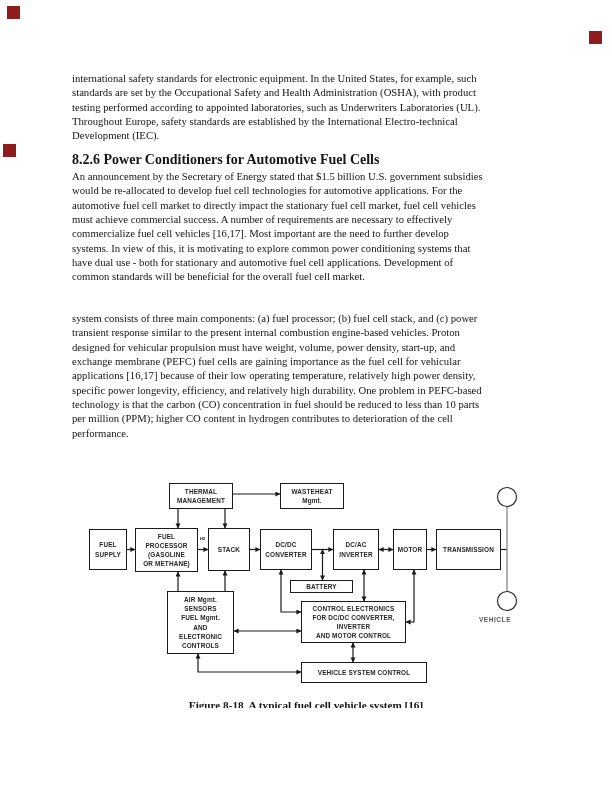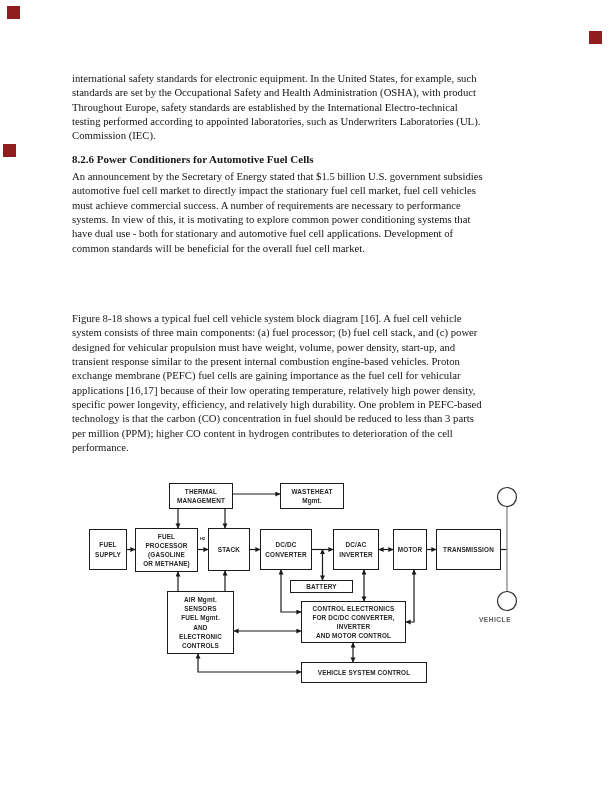--- a/index.html
+++ b/index.html
@@ -1,21 +1,21 @@
 <!DOCTYPE html>
 <html><head>
 <meta charset="utf-8">
 <style>
   html,body{margin:0;padding:0;background:#ffffff;}
   .page{position:relative;width:612px;height:708px;background:#ffffff;overflow:hidden;
         font-family:"Liberation Serif",serif;color:#151515;}
   .red-mark{position:absolute;width:13px;height:13px;}
   .textblock{position:absolute;left:72px;width:482px;font-size:10.7px;line-height:14.33px;}
   .textblock div{white-space:nowrap;}
-  .heading{position:absolute;left:72px;width:482px;font-size:11px;font-weight:bold;line-height:17px;white-space:nowrap;}
+  .heading{position:absolute;left:72px;width:482px;font-size:14px;font-weight:bold;line-height:17px;white-space:nowrap;}
   .caption{position:absolute;left:0;width:612px;text-align:center;font-weight:bold;
            font-size:11.2px;white-space:pre;}
   .pagenum{position:absolute;left:0;width:612px;text-align:center;font-size:10.8px;}
   .diagram-svg{position:absolute;left:0;top:0;width:612px;height:792px;z-index:1;pointer-events:none;}
   .dbox{position:absolute;z-index:2;box-sizing:border-box;border:1.8px solid #1b1b1b;background:#ffffff;
         display:flex;align-items:center;justify-content:center;text-align:center;
         font-family:"Liberation Sans",sans-serif;font-weight:bold;font-size:6.4px;line-height:9.2px;
         letter-spacing:0.15px;color:#262626;white-space:pre-line;}
   .dlabel{position:absolute;z-index:2;font-family:"Liberation Sans",sans-serif;font-weight:bold;
           text-align:center;color:#262626;}
@@ -27,42 +27,43 @@
 
 <div class="page">
 
   <div class="red-mark" style="left: 7px; top: 6px; background: rgb(143, 29, 29);"></div>
   <div class="red-mark" style="left: 589px; top: 31px; background: rgb(143, 29, 29);"></div>
   <div class="red-mark" style="left: 3px; top: 144px; background: rgb(143, 29, 29);"></div>
 
   <div class="textblock" style="top:71px;">
       <div>international safety standards for electronic equipment. In the United States, for example, such</div>
       <div>standards are set by the Occupational Safety and Health Administration (OSHA), with product</div>
+      <div>testing performed according to appointed laboratories, such as Underwriters Laboratories (UL).</div>
       <div>Throughout Europe, safety standards are established by the International Electro-technical</div>
-      <div>testing performed according to appointed laboratories, such as Underwriters Laboratories (UL).</div>
-      <div>Commission (IEC).</div>
+      <div>Development (IEC).</div>
     </div>
   <div class="heading" style="top:151px;">8.2.6 Power Conditioners for Automotive Fuel Cells</div>
   <div class="textblock" style="top:169px;">
       <div>An announcement by the Secretary of Energy stated that $1.5 billion U.S. government subsidies</div>
+      <div>would be re-allocated to develop fuel cell technologies for automotive applications. For the</div>
       <div>automotive fuel cell market to directly impact the stationary fuel cell market, fuel cell vehicles</div>
-      <div>must achieve commercial success. A number of requirements are necessary to performance</div>
+      <div>must achieve commercial success. A number of requirements are necessary to effectively</div>
+      <div>commercialize fuel cell vehicles [16,17]. Most important are the need to further develop</div>
       <div>systems. In view of this, it is motivating to explore common power conditioning systems that</div>
       <div>have dual use - both for stationary and automotive fuel cell applications. Development of</div>
       <div>common standards will be beneficial for the overall fuel cell market.</div>
     </div>
   <div class="textblock" style="top:311px;">
-      <div>Figure 8-18 shows a typical fuel cell vehicle system block diagram [16]. A fuel cell vehicle</div>
       <div>system consists of three main components: (a) fuel processor; (b) fuel cell stack, and (c) power</div>
+      <div>transient response similar to the present internal combustion engine-based vehicles. Proton</div>
       <div>designed for vehicular propulsion must have weight, volume, power density, start-up, and</div>
-      <div>transient response similar to the present internal combustion engine-based vehicles. Proton</div>
       <div>exchange membrane (PEFC) fuel cells are gaining importance as the fuel cell for vehicular</div>
       <div>applications [16,17] because of their low operating temperature, relatively high power density,</div>
       <div>specific power longevity, efficiency, and relatively high durability. One problem in PEFC-based</div>
-      <div>technology is that the carbon (CO) concentration in fuel should be reduced to less than 3 parts</div>
+      <div>technology is that the carbon (CO) concentration in fuel should be reduced to less than 10 parts</div>
       <div>per million (PPM); higher CO content in hydrogen contributes to deterioration of the cell</div>
       <div>performance.</div>
     </div>
 
   <svg class="diagram-svg" viewBox="0 0 612 792">
     <defs>
       <marker id="ah" markerWidth="6" markerHeight="6" refX="4.6" refY="2.5" orient="auto" markerUnits="userSpaceOnUse">
         <path d="M0,0 L5,2.5 L0,5 Z" fill="#1a1a1a"></path>
       </marker>
       <marker id="ahs" markerWidth="6" markerHeight="6" refX="4.6" refY="2.5" orient="auto-start-reverse" markerUnits="userSpaceOnUse">
@@ -129,15 +130,16 @@
 CONTROLS</div>
   <div class="dbox" style="left:301px;top:601px;width:105px;height:42px;">CONTROL ELECTRONICS
 FOR DC/DC CONVERTER,
 INVERTER
 AND MOTOR CONTROL</div>
   <div class="dbox" style="left:301px;top:662px;width:126px;height:21px;">VEHICLE SYSTEM CONTROL</div>
 
   <div class="dlabel h2label" style="left:198px;top:536px;width:9px;">H2</div>
   <div class="dlabel vehiclelabel" style="left:476px;top:616px;width:38px;">VEHICLE</div>
 
+  <div class="caption" style="top:699px;">Figure 8-18  A typical fuel cell vehicle system [16]</div>
   <div class="pagenum" style="top:766px;">8-39</div>
 
 </div>
 
 </body></html>

